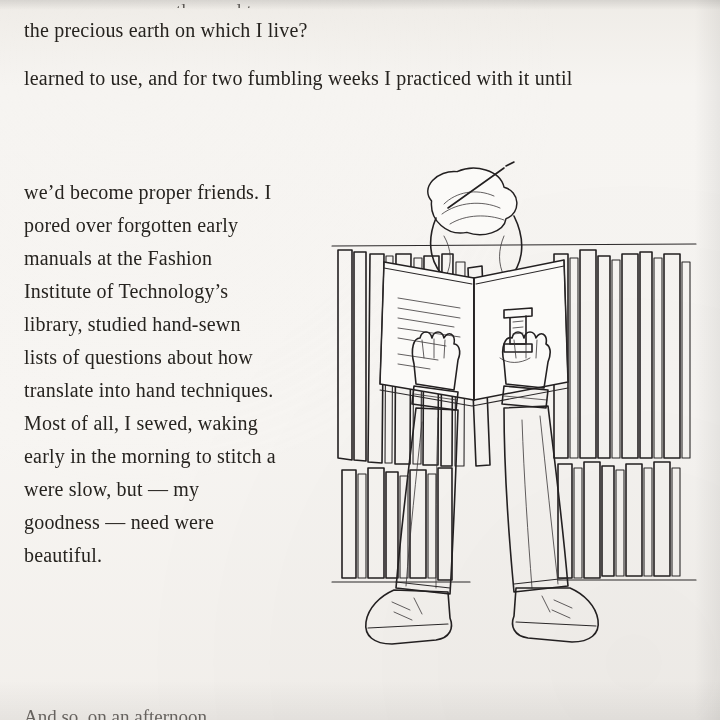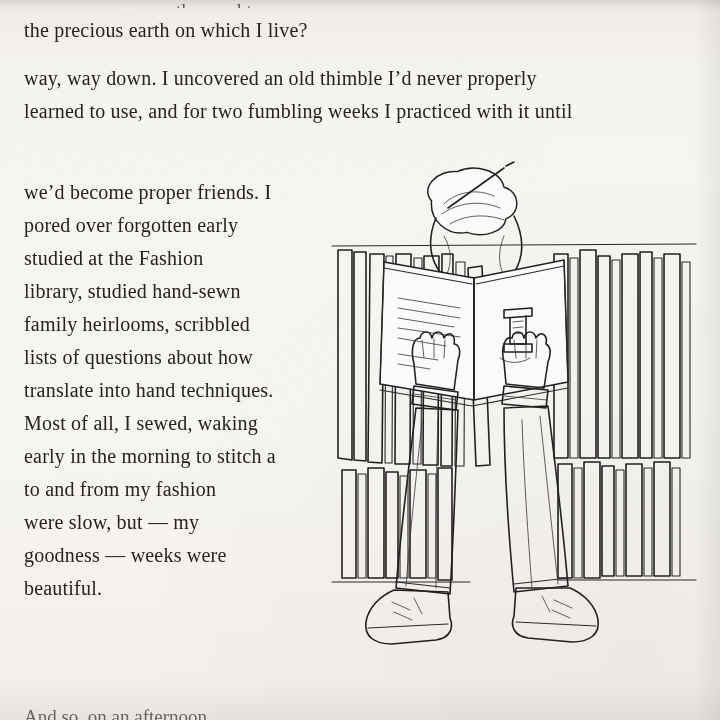--- a/index.html
+++ b/index.html
@@ -330,36 +330,34 @@
 
   <div class="text-layer">
 
     <div class="para" id="cropped-line">the need to care ... </div>
 
     <div class="para" id="para-top">
       <span class="line">the precious earth on which I live?</span>
     </div>
 
     <div class="para" id="para-main">
-      <span class="line">way, way down. I uncovered an old thimble I’d never properly</span>
       <span class="line">learned to use, and for two fumbling weeks I practiced with it until</span>
     </div>
 
     <div class="para" id="para-wrap">
       <span class="line">we’d become proper friends. I</span>
       <span class="line">pored over forgotten early</span>
-      <span class="line">studied at the Fashion</span>
+      <span class="line">manuals at the Fashion</span>
+      <span class="line">Institute of Technology’s</span>
       <span class="line">library, studied hand-sewn</span>
-      <span class="line">family heirlooms, scribbled</span>
       <span class="line">lists of questions about how</span>
       <span class="line">translate into hand techniques.</span>
       <span class="line">Most of all, I sewed, waking</span>
       <span class="line">early in the morning to stitch a</span>
-      <span class="line">to and from my fashion</span>
       <span class="line">were slow, but — my</span>
-      <span class="line">goodness — weeks were</span>
+      <span class="line">goodness — need were</span>
       <span class="line">beautiful.</span>
     </div>
 
     <div id="bottom-fragment">And so, on an afternoon</div>
   </div>
 
 </div>
 
 </body></html>

